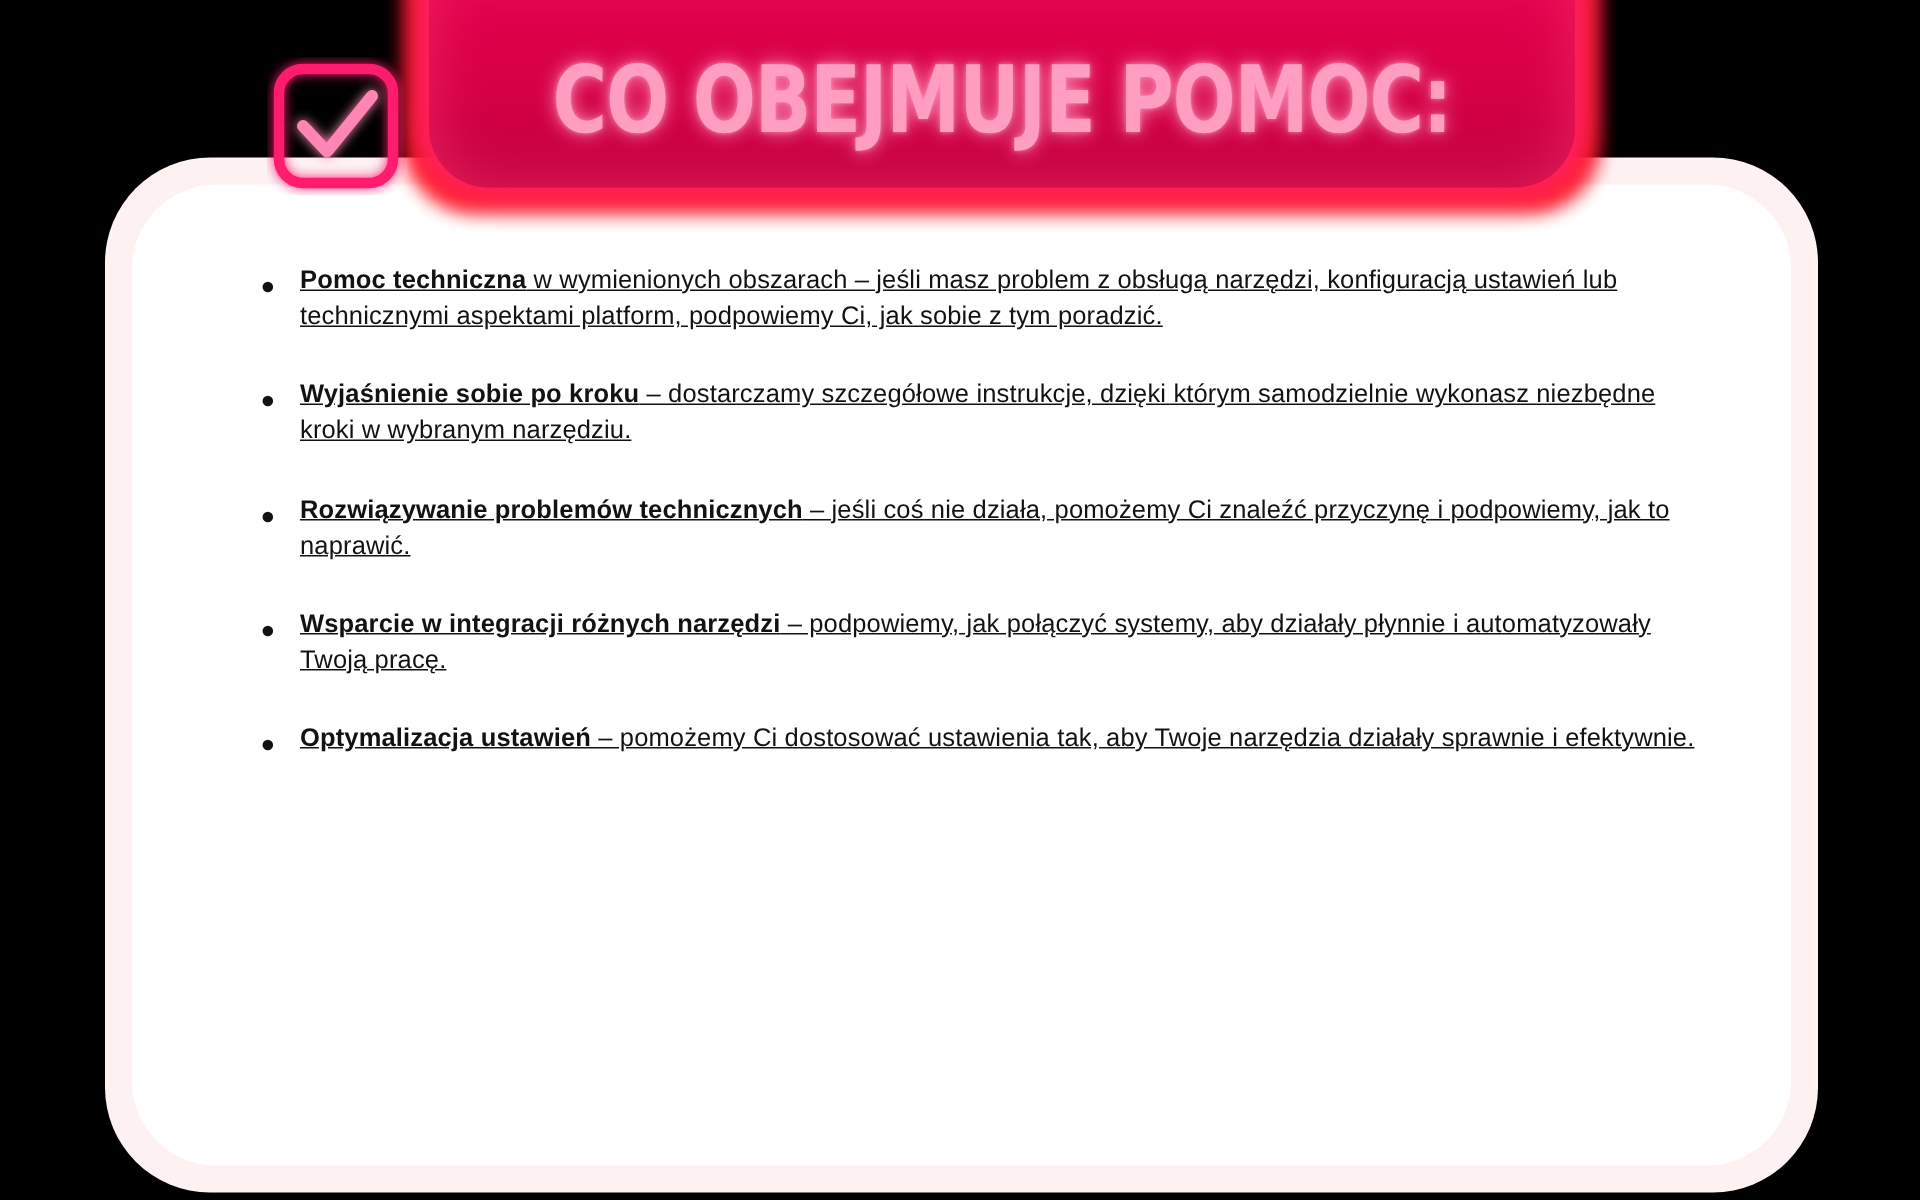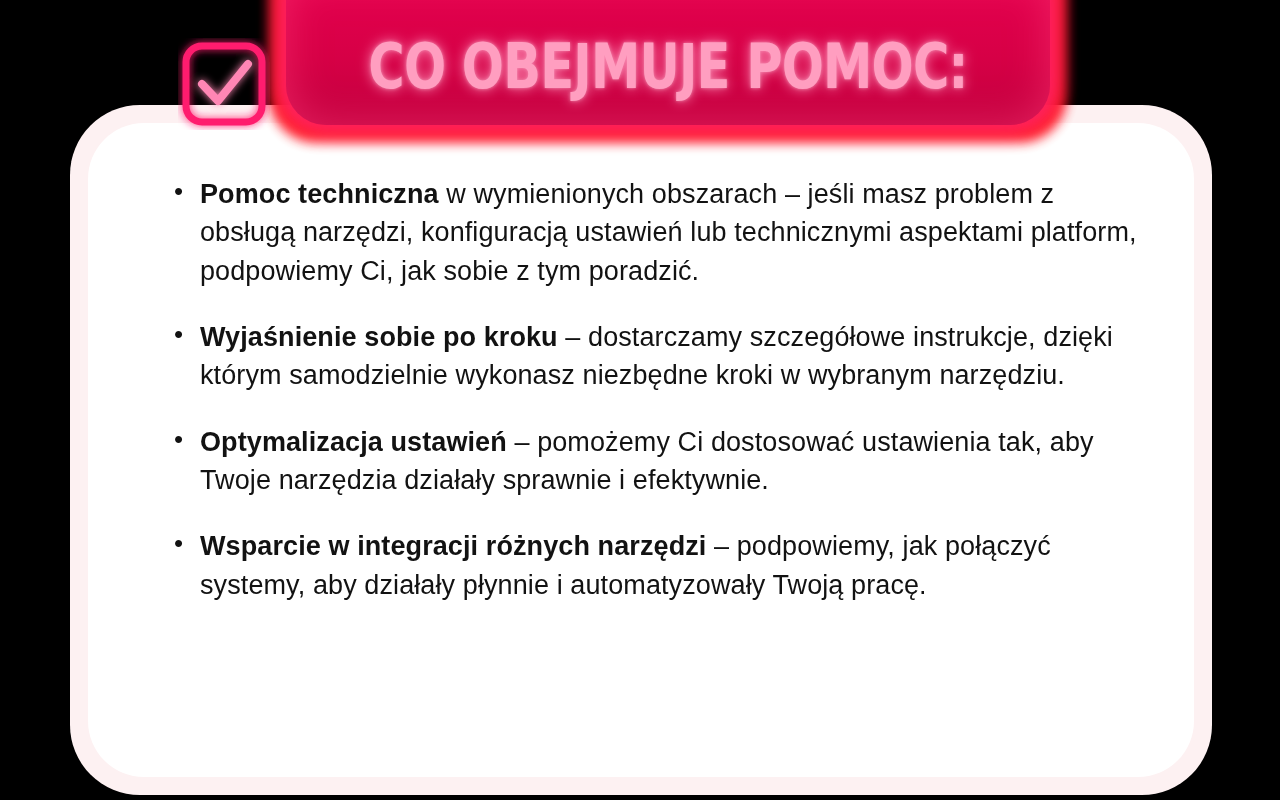--- a/index.html
+++ b/index.html
@@ -112,24 +112,25 @@
   .list {
     position: absolute;
     left: 168px;
     top: 175px;
     width: 976px;
   }
   .list-item {
     position: relative;
     padding-left: 32px;
     margin-bottom: 28px;
-    font-size: 27px;
+    font-size: 17px;
     line-height: 1.42;
     color: #121212;
     letter-spacing: .1px;
+    text-decoration: underline;
   }
   .list-item:before {
     content: "•";
     position: absolute;
     left: 6px;
     top: -2px;
     font-size: 26px;
     color: #121212;
     line-height: 1.42;
   }
@@ -172,20 +173,23 @@
   </div>
 
   <div class="list">
     <div class="list-item">
       <b>Pomoc techniczna</b><span> w wymienionych obszarach – jeśli masz problem z obsługą narzędzi, konfiguracją ustawień lub technicznymi aspektami platform, podpowiemy Ci, jak sobie z tym poradzić.</span>
     </div>
     <div class="list-item">
       <b>Wyjaśnienie sobie po kroku</b><span> – dostarczamy szczegółowe instrukcje, dzięki którym samodzielnie wykonasz niezbędne kroki w wybranym narzędziu.</span>
     </div>
     <div class="list-item">
-      <b>Optymalizacja ustawień</b><span> – pomożemy Ci dostosować ustawienia tak, aby Twoje narzędzia działały sprawnie i efektywnie.</span>
+      <b>Rozwiązywanie problemów technicznych</b><span> – jeśli coś nie działa, pomożemy Ci znaleźć przyczynę i podpowiemy, jak to naprawić.</span>
     </div>
     <div class="list-item">
       <b>Wsparcie w integracji różnych narzędzi</b><span> – podpowiemy, jak połączyć systemy, aby działały płynnie i automatyzowały Twoją pracę.</span>
+    </div>
+    <div class="list-item">
+      <b>Optymalizacja ustawień</b><span> – pomożemy Ci dostosować ustawienia tak, aby Twoje narzędzia działały sprawnie i efektywnie.</span>
     </div>
   </div>
 
 </div>
 
 </body></html>

